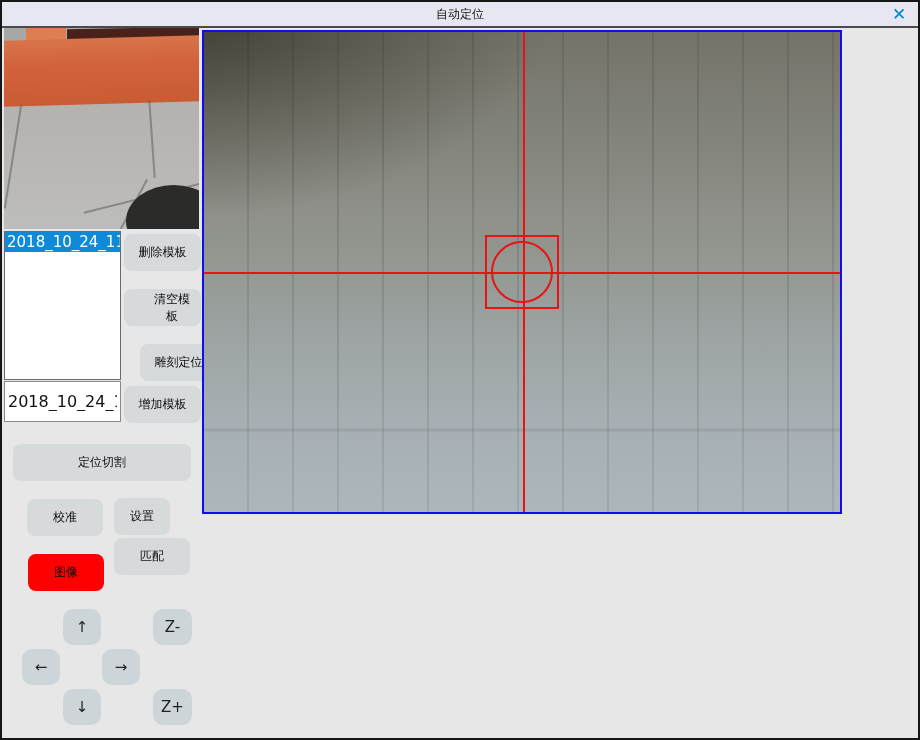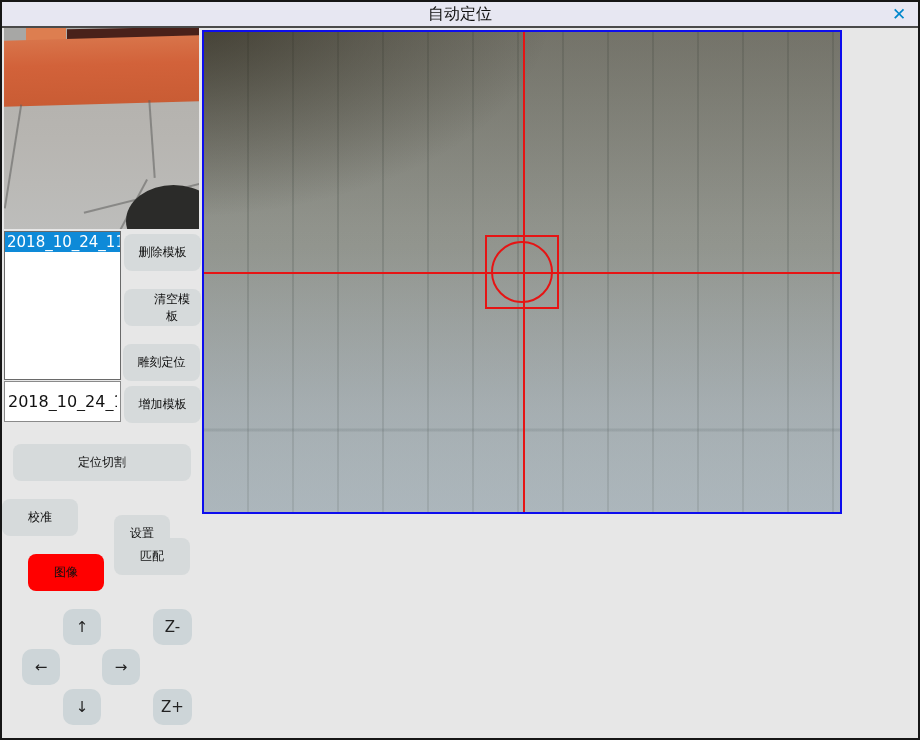--- a/index.html
+++ b/index.html
@@ -1,21 +1,21 @@
 <!DOCTYPE html>
 <html style="--title-bar: #e7e7f2; --panel-bg: #e7e7e7; --close-x: #0087cc; --camera-border: #0d0dee; --crosshair-red: #e61414; --selection-blue: #0e8ad8; --button-gray: #d6dadb; --image-button-red: #ff0000;"><head>
 <meta charset="utf-8">
 <style>
   html,body{margin:0;padding:0;background:#cfcfcf;font-family:"DejaVu Sans","Liberation Sans",sans-serif;}
   .window{position:relative;width:920px;height:740px;background:var(--panel-bg,#e7e7e7);
     border:2px solid #161616;box-sizing:border-box;overflow:hidden;}
   
   .titlebar{position:absolute;left:0;top:0;width:916px;height:24px;background:var(--title-bar,#e7e7f2);
     border-bottom:2px solid #4a4a4a;display:flex;align-items:center;justify-content:center;}
-  .title-text{font-size:16px;color:#111;}
+  .title-text{font-size:12px;color:#111;}
   .close-btn{position:absolute;right:8px;top:1px;width:22px;height:22px;display:flex;align-items:center;
     justify-content:center;color:var(--close-x,#0087cc);font-size:17px;font-weight:900;cursor:pointer;}
   
   .thumb{position:absolute;left:2px;top:26px;width:195px;height:201px;overflow:hidden;
     background:linear-gradient(180deg,#b0aeaa 0%,#b7b5b1 55%,#bdbdbb 100%);}
   .beam{position:absolute;left:-6px;top:10px;width:210px;height:66px;
     background:linear-gradient(180deg,#d8744a 0%,#d2623a 40%,#c95c34 100%);transform:rotate(-1.6deg);}
   .strip-gray{position:absolute;left:0;top:0;width:22px;height:15px;background:#a7a7a5;}
   .strip-lite{position:absolute;left:22px;top:0;width:40px;height:17px;background:#dd7e50;}
   .strip-dark{position:absolute;left:63px;top:0;width:132px;height:13px;background:#49211a;transform:skewY(-1deg);}
@@ -32,25 +32,25 @@
   .list-item.selected{background:var(--selection-blue,#0e8ad8);color:#fff;}
   .name-input{position:absolute;left:2px;top:379px;width:117px;height:41px;box-sizing:border-box;
     border:1px solid #8a8a8a;background:#fff;font-size:16px;color:#111;padding:0 3px;
     font-family:"DejaVu Sans","Liberation Sans",sans-serif;}
   
   .btn{position:absolute;display:flex;align-items:center;justify-content:center;background:var(--button-gray,#d6dadb);
     border:none;border-radius:8px;font-size:12px;color:#0f0f0f;cursor:pointer;
     font-family:"DejaVu Sans","Liberation Sans",sans-serif;}
   .btn-del{left:122px;top:232px;width:77px;height:37px;}
   .btn-clr{left:122px;top:287px;width:77px;height:37px;padding-left:25px;}
-  .btn-eng{left:121px;top:342px;width:77px;height:37px;}
+  .btn-eng{left:138px;top:342px;width:77px;height:37px;}
   .btn-add{left:122px;top:384px;width:77px;height:37px;text-align:right;}
   .btn-cut{left:11px;top:442px;width:178px;height:37px;}
-  .btn-cal{left:0;top:497px;width:76px;height:37px;}
-  .btn-set{left:112px;top:513px;width:56px;height:37px;text-align:center;}
+  .btn-cal{left:25px;top:497px;width:76px;height:37px;}
+  .btn-set{left:112px;top:496px;width:56px;height:37px;text-align:center;}
   .btn-img{left:26px;top:552px;width:76px;height:37px;background:var(--image-button-red,#ff0000);}
   .btn-mat{left:112px;top:536px;width:76px;height:37px;}
   .jog{background:#cdd5d8;border-radius:10px;font-size:15px;color:#222;}
   .jog-up{left:61px;top:607px;width:38px;height:36px;}
   .jog-zm{left:151px;top:607px;width:39px;height:36px;}
   .jog-lf{left:20px;top:647px;width:38px;height:36px;}
   .jog-rt{left:100px;top:647px;width:38px;height:36px;}
   .jog-dn{left:61px;top:687px;width:38px;height:36px;}
   .jog-zp{left:151px;top:687px;width:39px;height:36px;}
   

